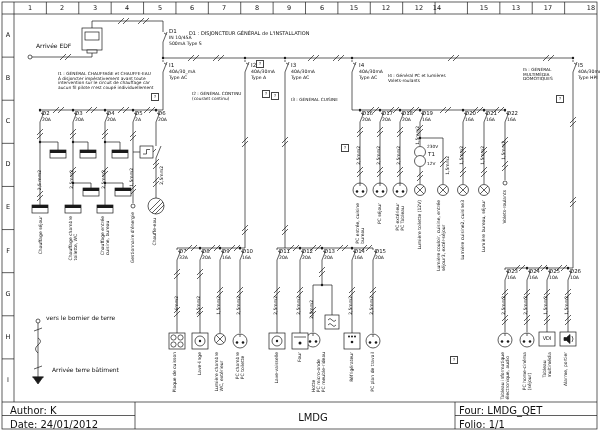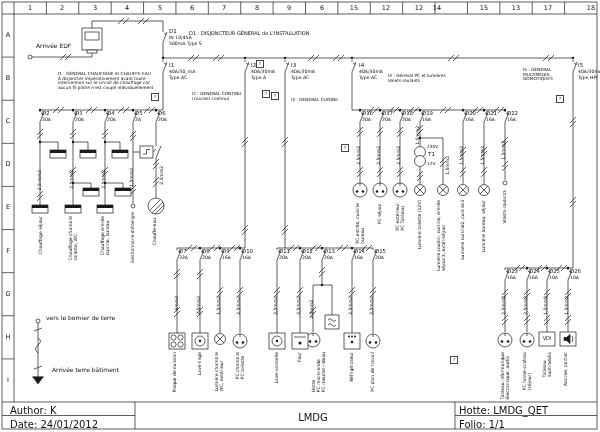--- a/index.html
+++ b/index.html
@@ -622,15 +622,15 @@
 
   <div class="t xs" style="left:427px;top:144px">230V</div>
   <div class="t" style="left:428px;top:151px;font-size:5.6px">T1</div>
   <div class="t xs" style="left:427px;top:161px">12V</div>
 
   <div class="t" style="left:539px;top:335px;width:16px;text-align:center;font-size:5px;white-space:normal">VDI</div>
 
   <div class="tb" style="left:10px;top:405px">Author: K</div>
   <div class="tb" style="left:10px;top:419px">Date: 24/01/2012</div>
   <div class="tb" style="left:135px;top:412px;width:356px;text-align:center">LMDG</div>
-  <div class="tb" style="left:459px;top:405px">Hotte: LMDG_QET</div>
+  <div class="tb" style="left:459px;top:405px">Four: LMDG_QET</div>
   <div class="tb" style="left:459px;top:419px">Folio: 1/1</div>
 </div>
 
 </body></html>

